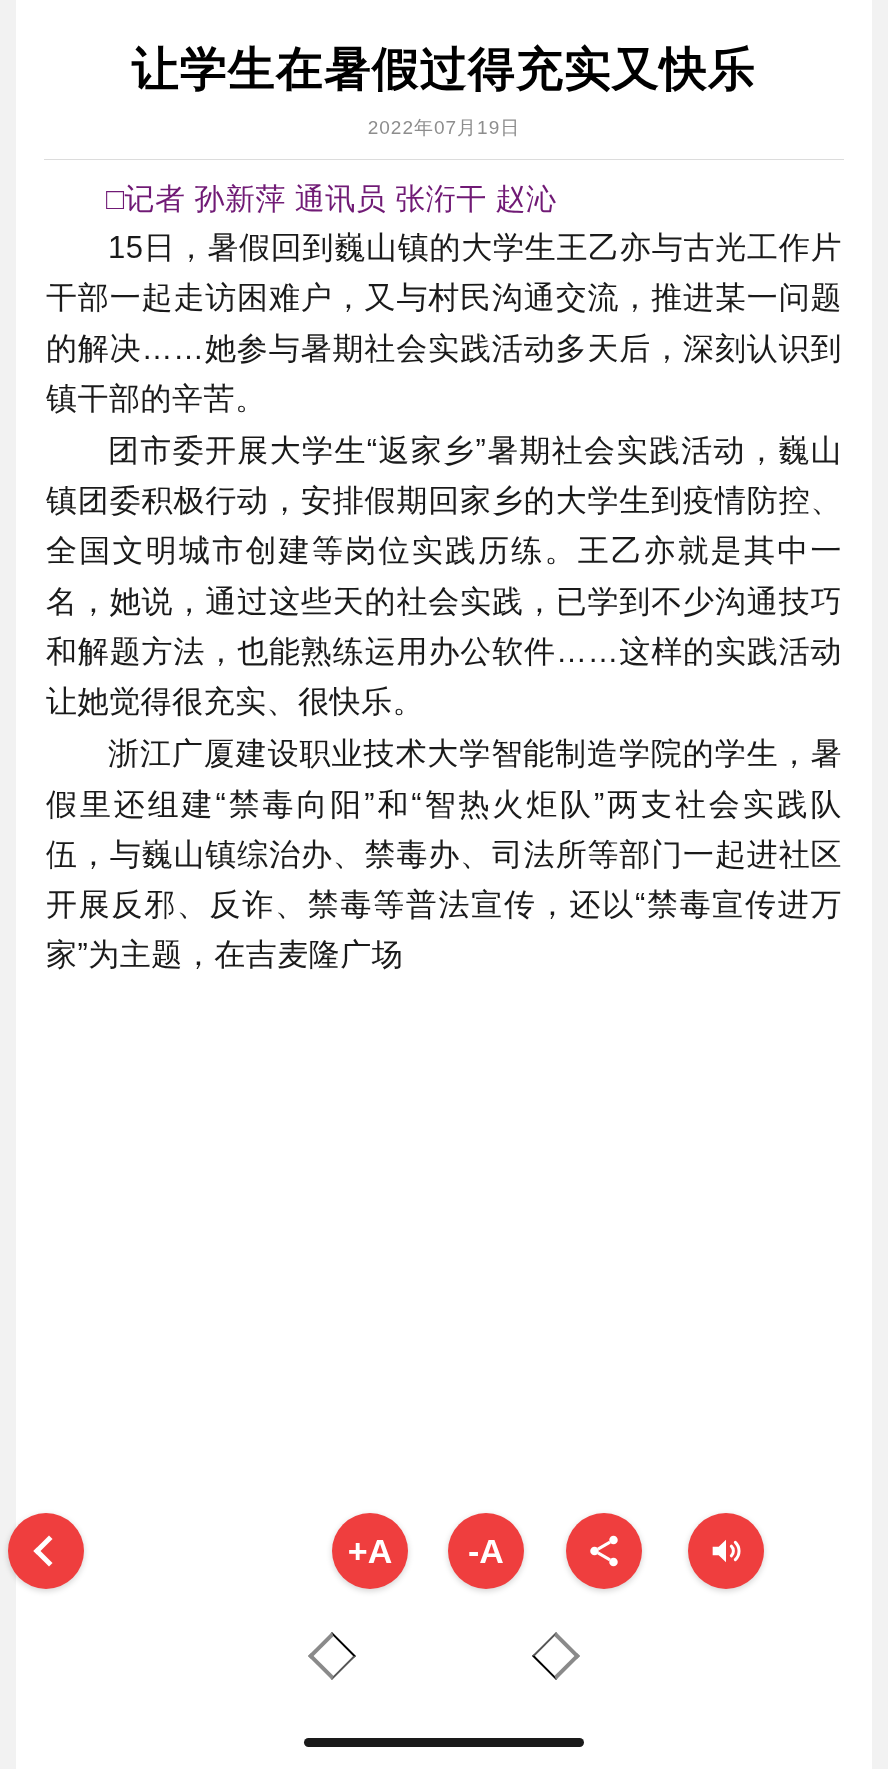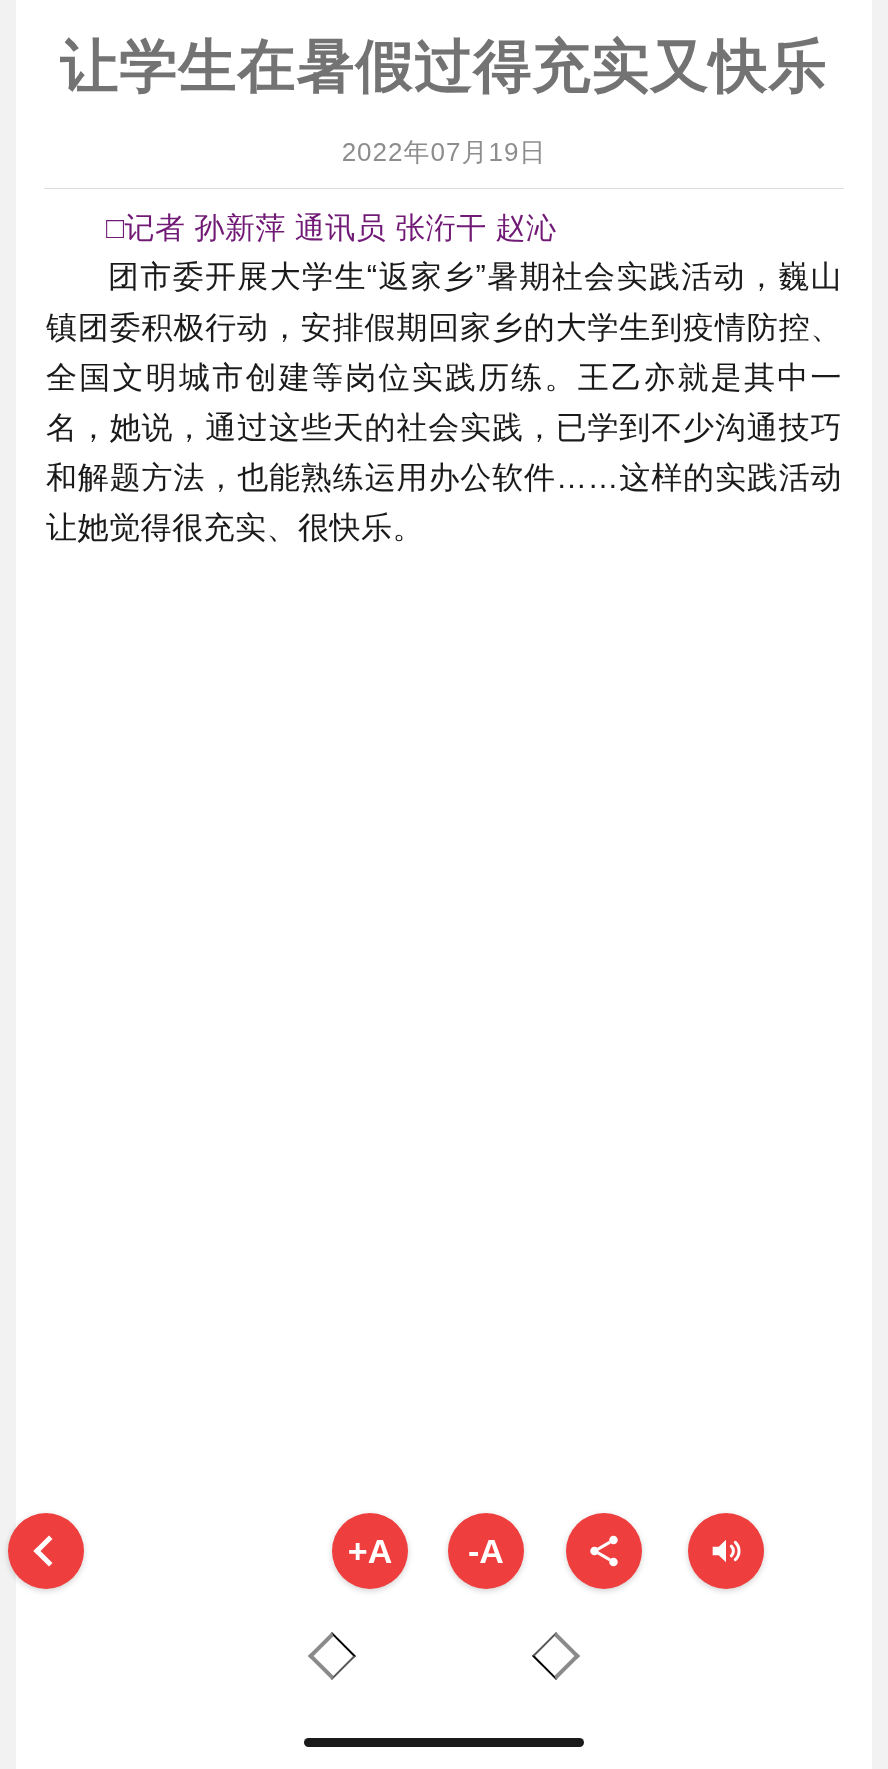--- a/index.html
+++ b/index.html
@@ -42,31 +42,31 @@
     text-align: center;
   }
   .kicker {
     font-size: 30px;
     line-height: 1.35;
     color: #2b2b2b;
     letter-spacing: 1px;
     font-weight: 400;
   }
   .headline {
-    font-size: 58px;
+    font-size: 47px;
     line-height: 1.3;
-    color: #737373;
+    color: #000000;
     font-weight: 700;
     letter-spacing: 1px;
-    margin-top: 4px;
+    margin-top: 14px;
   }
   .pubdate {
-    font-size: 26px;
+    font-size: 19px;
     color: #8d8d8d;
-    margin-top: 32px;
+    margin-top: 16px;
     letter-spacing: 1px;
   }
   .rule {
     margin: 18px 28px 0 28px;
     border-top: 1px solid #dcdcdc;
   }
 
   
   .article-body {
     padding: 16px 30px 0 30px;
@@ -177,21 +177,23 @@
 
     <div class="article-header">
       <h1 class="headline">让学生在暑假过得充实又快乐</h1>
       <div class="pubdate">2022年07月19日</div>
     </div>
 
     <div class="rule"></div>
 
     <div class="article-body">
       <p class="byline">□记者 孙新萍 通讯员 张洐干 赵沁</p>
+      <p class="para">15日，暑假回到巍山镇的大学生王乙亦与古光工作片干部一起走访困难户，又与村民沟通交流，推进某一问题的解决……她参与暑期社会实践活动多天后，深刻认识到镇干部的辛苦。</p>
       <p class="para">团市委开展大学生“返家乡”暑期社会实践活动，巍山镇团委积极行动，安排假期回家乡的大学生到疫情防控、全国文明城市创建等岗位实践历练。王乙亦就是其中一名，她说，通过这些天的社会实践，已学到不少沟通技巧和解题方法，也能熟练运用办公软件……这样的实践活动让她觉得很充实、很快乐。</p>
+      <p class="para">浙江广厦建设职业技术大学智能制造学院的学生，暑假里还组建“禁毒向阳”和“智热火炬队”两支社会实践队伍，与巍山镇综治办、禁毒办、司法所等部门一起进社区开展反邪、反诈、禁毒等普法宣传，还以“禁毒宣传进万家”为主题，在吉麦隆广场</p>
     </div>
 
   </div>
 
   <div class="fab-row">
 
     <button class="fab back">
       <span class="chev-left"></span>
     </button>
 

